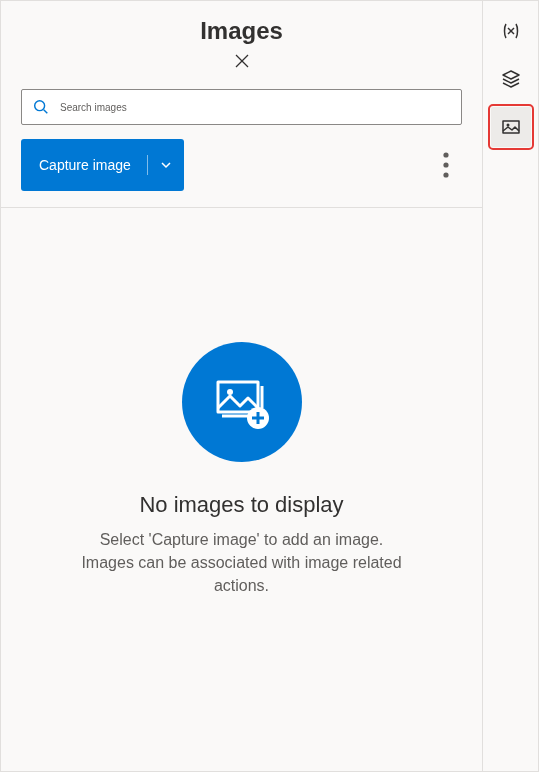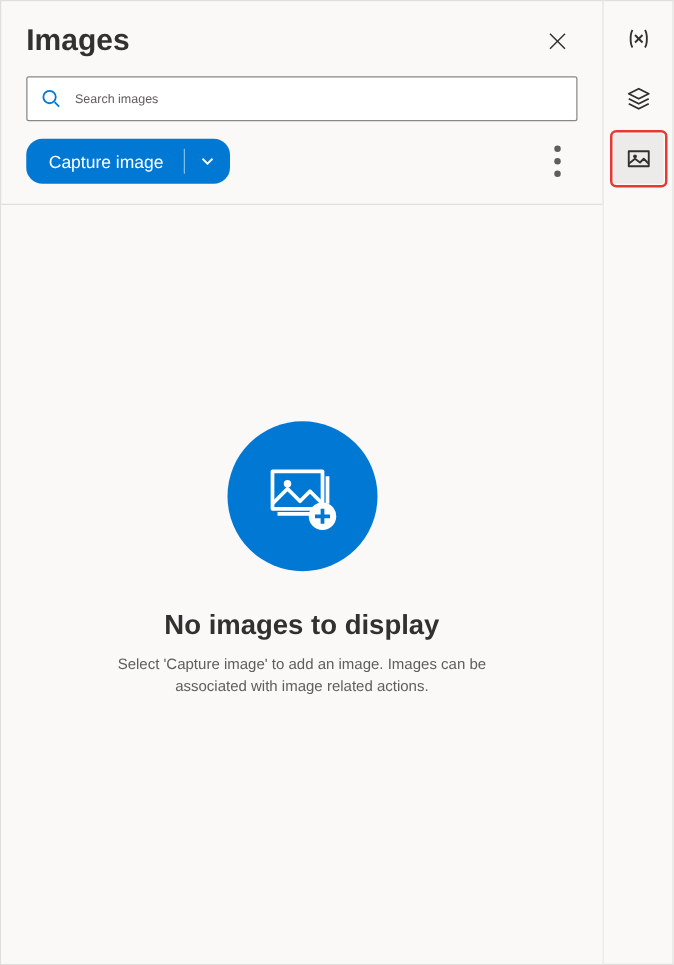--- a/index.html
+++ b/index.html
@@ -20,20 +20,21 @@
       display: flex;
       flex-direction: column;
       border: 1px solid #e1dfdd;
       background: #faf9f8;
     }
     .header {
       display: flex;
       align-items: center;
       justify-content: space-between;
       padding: 16px 20px 12px 20px;
+      flex-direction: column;
     }
     .header-title {
       font-size: 24px;
       font-weight: 600;
       color: #323130;
     }
     .close-btn {
       width: 32px;
       height: 32px;
       display: flex;
@@ -83,22 +84,22 @@
       align-items: center;
       justify-content: space-between;
       padding: 0 20px 16px 20px;
     }
     .capture-btn {
       display: flex;
       align-items: center;
       background: #0078d4;
       color: #fff;
       border: none;
-      border-radius: 13px;
-      height: 36px;
+      border-radius: 3px;
+      height: 52px;
       cursor: pointer;
       overflow: hidden;
     }
     .capture-btn-label {
       padding: 0 16px 0 18px;
       font-size: 14px;
       font-weight: 400;
       line-height: 36px;
     }
     .capture-divider {
@@ -149,27 +150,27 @@
       margin-bottom: 30px;
       position: relative;
     }
     .empty-icon-circle svg {
       width: 64px;
       height: 64px;
       color: #fff;
     }
     .empty-title {
       font-size: 22px;
-      font-weight: 700;
+      font-weight: 400;
       color: #323130;
       margin-bottom: 10px;
       text-align: center;
     }
     .empty-desc {
-      font-size: 12px;
+      font-size: 16px;
       color: #605e5c;
       text-align: center;
       line-height: 1.45;
       max-width: 340px;
     }
     .sidebar {
       width: 56px;
       display: flex;
       flex-direction: column;
       align-items: center;

